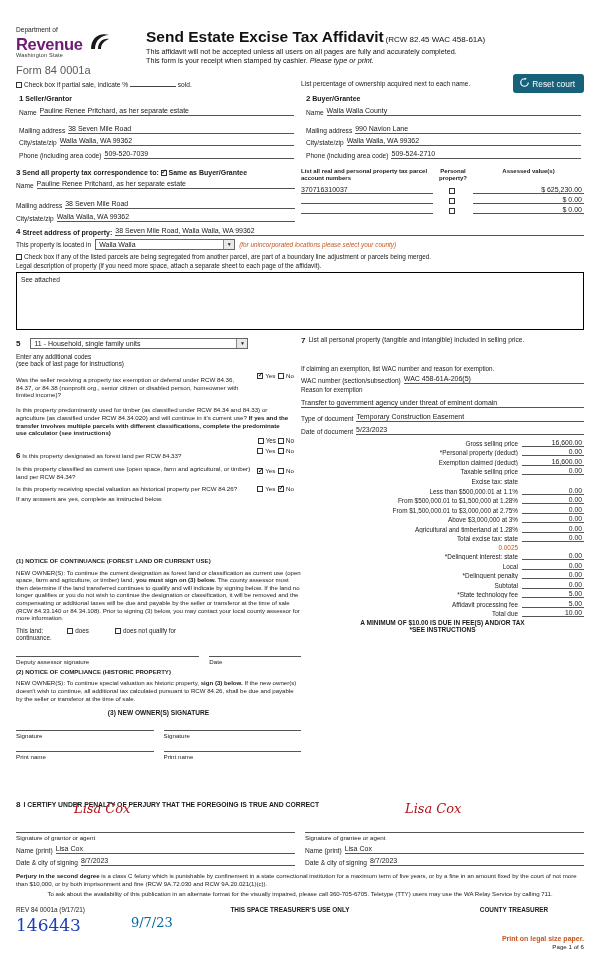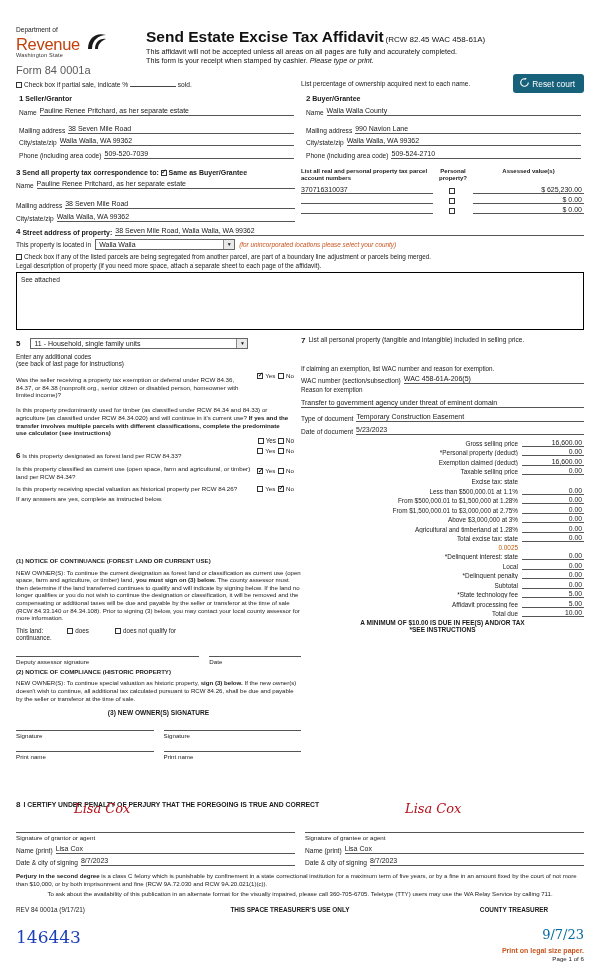--- a/index.html
+++ b/index.html
@@ -13,21 +13,21 @@
     position:relative;
     overflow:hidden;
   }
   .page { position:relative; width:600px; height:978px; padding:14px 16px 0 16px; }
 
   
   .hdr { display:flex; align-items:flex-start; }
   .logo-block { width:130px; padding-top:12px; }
   .logo-row { display:flex; align-items:flex-start; gap:4px; }
   .logo-dept { font-size:6.6px; color:#222; line-height:1.35; }
-  .logo-rev { font-size:16.5px; font-weight:normal; letter-spacing:-0.3px; color:#c2410c; line-height:1; margin-top:1px;}
+  .logo-rev { font-size:16.5px; font-weight:bold; letter-spacing:-0.3px; color:#701a75; line-height:1; margin-top:1px;}
   .logo-wa { font-size:5.6px; color:#333; letter-spacing:.2px;}
   .swoosh { width:22px; height:22px; position:relative; margin-left:2px; margin-top:4px;}
   .swoosh svg { display:block; }
   .form-no { font-size:11px; color:#5a5a5a; margin-top:6px; font-weight:normal;}
   .title-block { flex:1; padding-top:14px; }
   .title-main { font-size:15.5px; font-weight:bold; color:#111; display:inline; }
   .title-rcw { font-size:8px; color:#111; display:inline; font-weight:normal;}
   .title-warn { color:#c8541e; font-size:7.2px; margin-top:3px; }
   .title-sub { font-size:7.2px; color:#111; margin-top:1px; }
   .title-sub2 { font-size:7.2px; color:#111; margin-top:0; }
@@ -147,21 +147,21 @@
             <path d="M2 19 C2 7, 11 2, 20 5 C13 5, 6 10, 6 19 Z" fill="#1a1a1a"></path>
             <path d="M9 19 C9 12, 14 8, 20 9 C15 11, 12 14, 12 19 Z" fill="#1a1a1a"></path>
           </svg>
         </div>
       </div>
       <div class="form-no">Form 84 0001a</div>
     </div>
     <div class="title-block">
       <span class="title-main">Send Estate Excise Tax Affidavit</span>
       <span class="title-rcw">(RCW 82.45 WAC 458-61A)</span>
-      <div class="title-sub">This affidavit will not be accepted unless all areas on all pages are fully and accurately completed.</div>
+      <div class="title-sub">This affidavit will not be accepted unless all users on all pages are fully and accurately completed.</div>
       <div class="title-sub2"><span>This form is your receipt when stamped by cashier. </span><i>Please type or print.</i></div>
     </div>
   </div>
 
   <button class="reset-btn">
     <span>
       <svg width="9" height="9" viewBox="0 0 12 12">
           <path d="M6 1 A5 5 0 1 0 11 6" stroke="#fff" stroke-width="1.6" fill="none"></path>
           <path d="M6 -1 L6 3 L9 1 Z" fill="#fff"></path>
         </svg>
@@ -541,21 +541,21 @@
     <div class="perjury">
       <b>Perjury in the second degree</b><span> is a class C felony which is punishable by confinement in a state correctional institution for a maximum term of five years, or by a fine in an amount fixed by the court of not more than $10,000, or by both imprisonment and fine (RCW 9A.72.030 and RCW 9A.20.021(1)(c)).</span>
     </div>
     <div class="perjury" style="text-align:center; margin-top:2px;">To ask about the availability of this publication in an alternate format for the visually impaired, please call 360-705-6705. Teletype (TTY) users may use the WA Relay Service by calling 711.</div>
 
     <div class="footrow">
       <div class="a" style="font-weight:normal;">REV 84 0001a   (9/17/21)</div>
       <div class="b">THIS SPACE TREASURER'S USE ONLY</div>
       <div class="c">COUNTY TREASURER</div>
     </div>
-    <div style="display:flex; justify-content:space-between; gap:96px; margin-top:14px;">
+    <div style="display:flex; justify-content:flex-start; gap:50px; margin-top:2px;">
       <span class="hand">146443</span>
       <span class="hand2">9/7/23</span>
     </div>
     <div class="print-legal">Print on legal size paper.</div>
     <div class="pageno">Page 1 of 6</div>
   </div>
 
 </div>
 
 </body></html>

